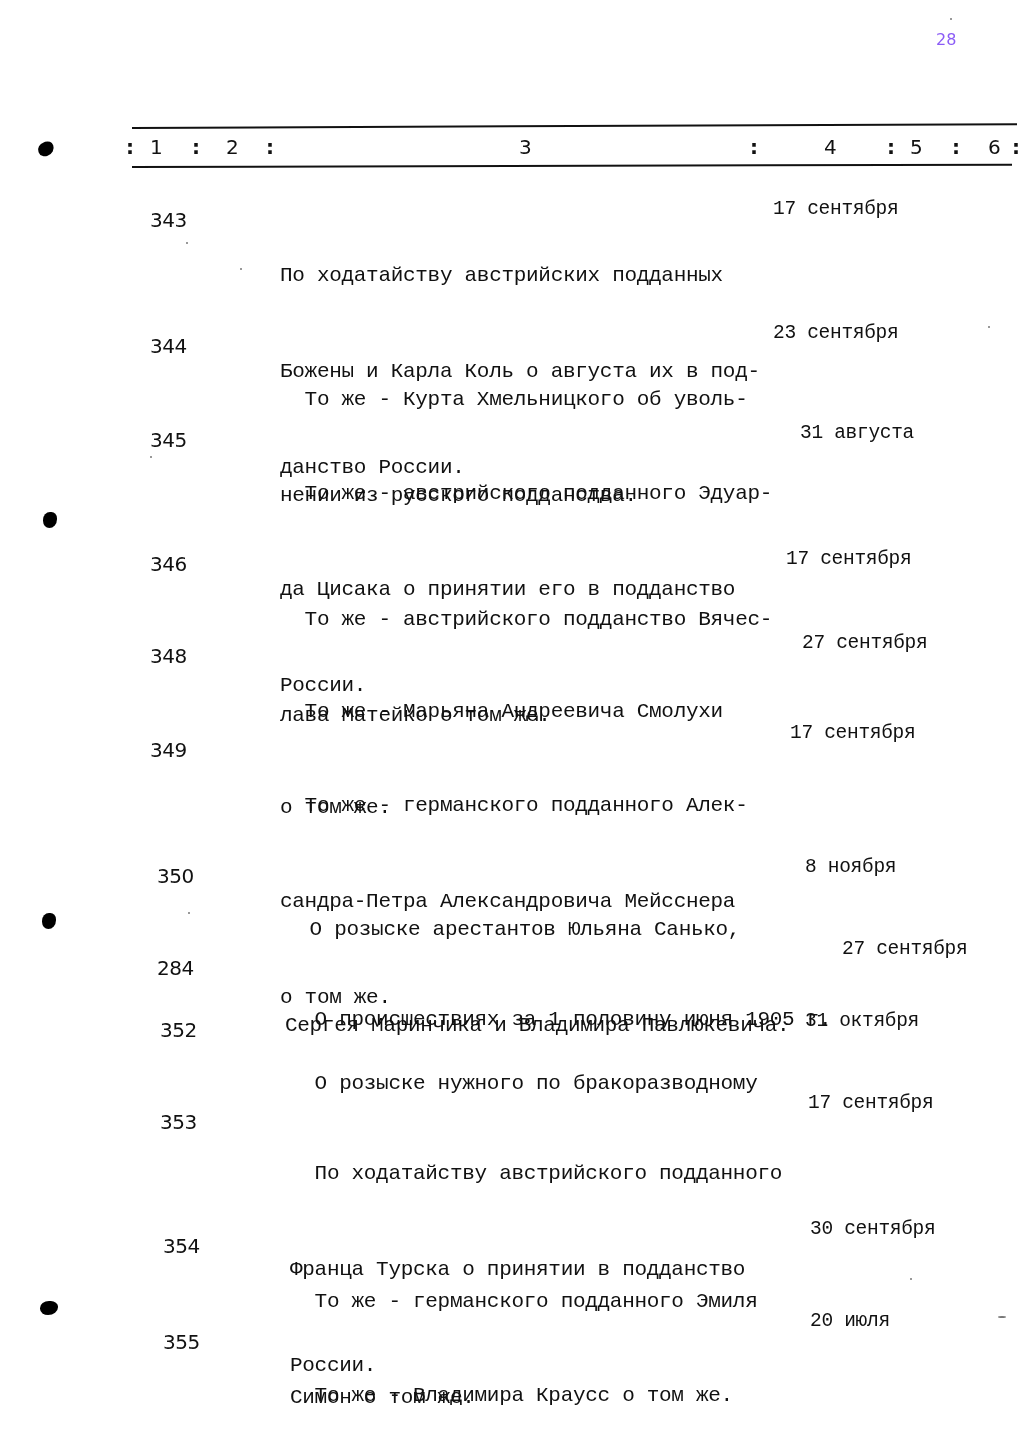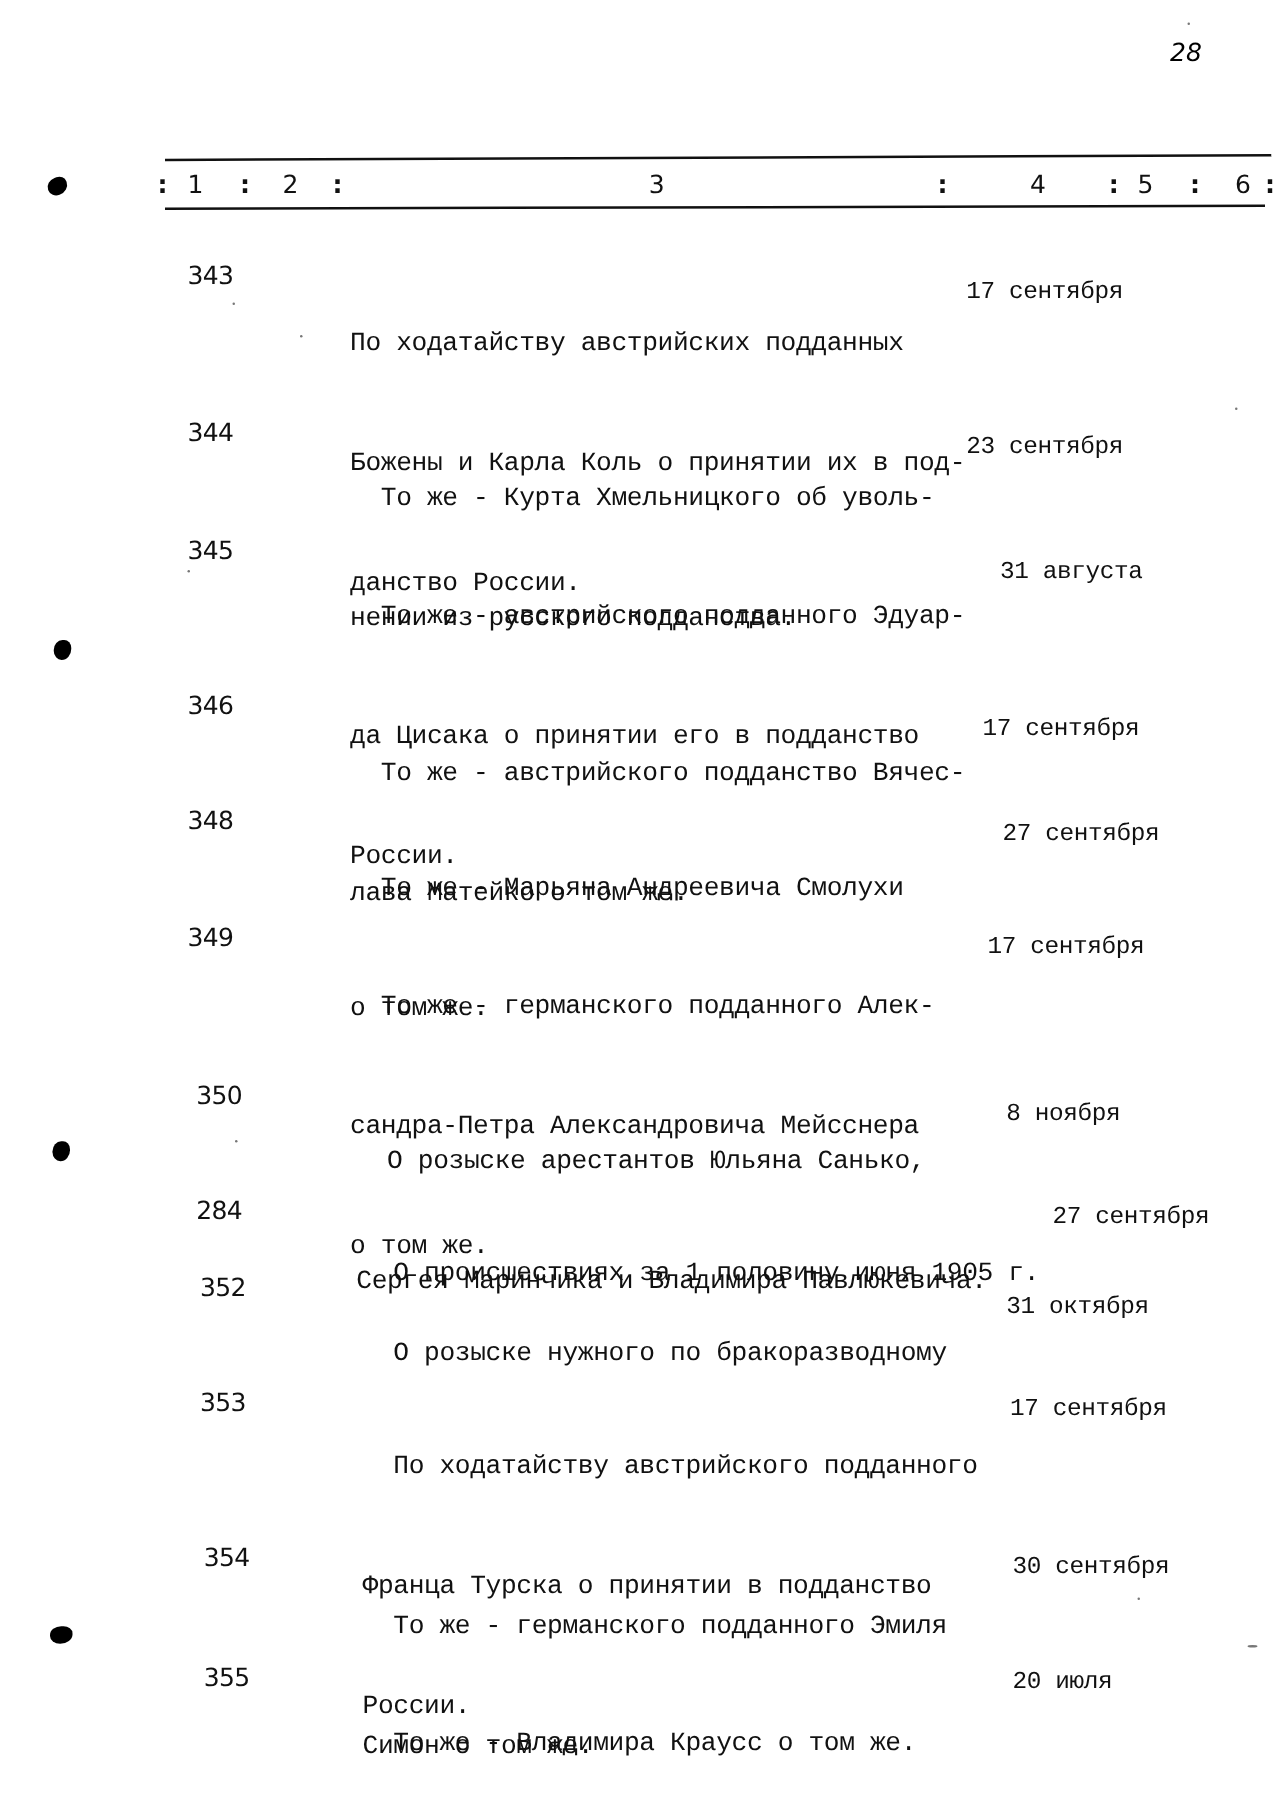--- a/index.html
+++ b/index.html
@@ -3,21 +3,21 @@
 <meta charset="utf-8">
 <style>
   html, body { margin: 0; padding: 0; background: #ffffff; }
   body {
     width: 1024px; height: 1455px; position: relative; overflow: hidden;
     font-family: "Liberation Mono", "DejaVu Sans Mono", monospace;
     color: #111111;
   }
   .page-number {
     position: absolute; top: 30px; left: 936px;
-    font-family: "DejaVu Sans", sans-serif; font-size: 20px; color: #000000; font-style: italic;
+    font-family: "DejaVu Sans", sans-serif; font-size: 16px; color: #8b5cf6;
   }
   .rule {
     position: absolute; left: 132px; height: 2px; background: #111;
   }
   .rule.top { top: 127px; width: 885px; transform: rotate(-0.25deg); transform-origin: left; }
   .rule.bottom { top: 166px; width: 880px; transform: rotate(-0.15deg); transform-origin: left; }
   .col-header {
     position: absolute; top: 135px; left: 122px; width: 900px; height: 26px;
     font-family: "DejaVu Sans", sans-serif; font-size: 20px;
   }
@@ -29,21 +29,21 @@
     position: absolute; left: 150px;
     font-family: "DejaVu Sans", sans-serif; font-size: 20px; letter-spacing: -0.5px;
   }
   .entry .desc {
     position: absolute; left: 280px; width: 520px;
     font-size: 21px; line-height: 32px; letter-spacing: -0.3px;
     white-space: pre;
   }
   .entry .date {
     position: absolute;
-    font-size: 19.5px; letter-spacing: -0.3px; white-space: pre; margin-top: 24px;
+    font-size: 19.5px; letter-spacing: -0.3px; white-space: pre;
   }
   .margin-mark {
     position: absolute; width: 16px; height: 14px; background: #000;
     border-radius: 50% 40% 55% 45%;
   }
   .speck { position: absolute; width: 2px; height: 2px; background: #777; border-radius: 50%; }
 </style>
 </head>
 <body>
 
@@ -65,21 +65,21 @@
     <span class="sep" style="left:830px">:</span>
     <span style="left:866px">6</span>
     <span class="sep" style="left:890px">:</span>
   </div>
   <div class="rule bottom"></div>
 
   <div class="entry" style="top:196px">
     <div class="num" style="top:12px">343</div>
     <div class="desc" style="top:0">
       <div>По ходатайству австрийских подданных</div>
-      <div>Божены и Карла Коль о принятии их в под-</div>
+      <div>Божены и Карла Коль о августа их в под-</div>
       <div>данство России.</div>
     </div>
     <div class="date" style="top:2px;left:773px">17 сентября</div>
   </div>
 
   <div class="entry" style="top:320px">
     <div class="num" style="top:14px">344</div>
     <div class="desc" style="top:0">
       <div>  То же - Курта Хмельницкого об уволь-</div>
       <div>нении из русского подданства.</div>

